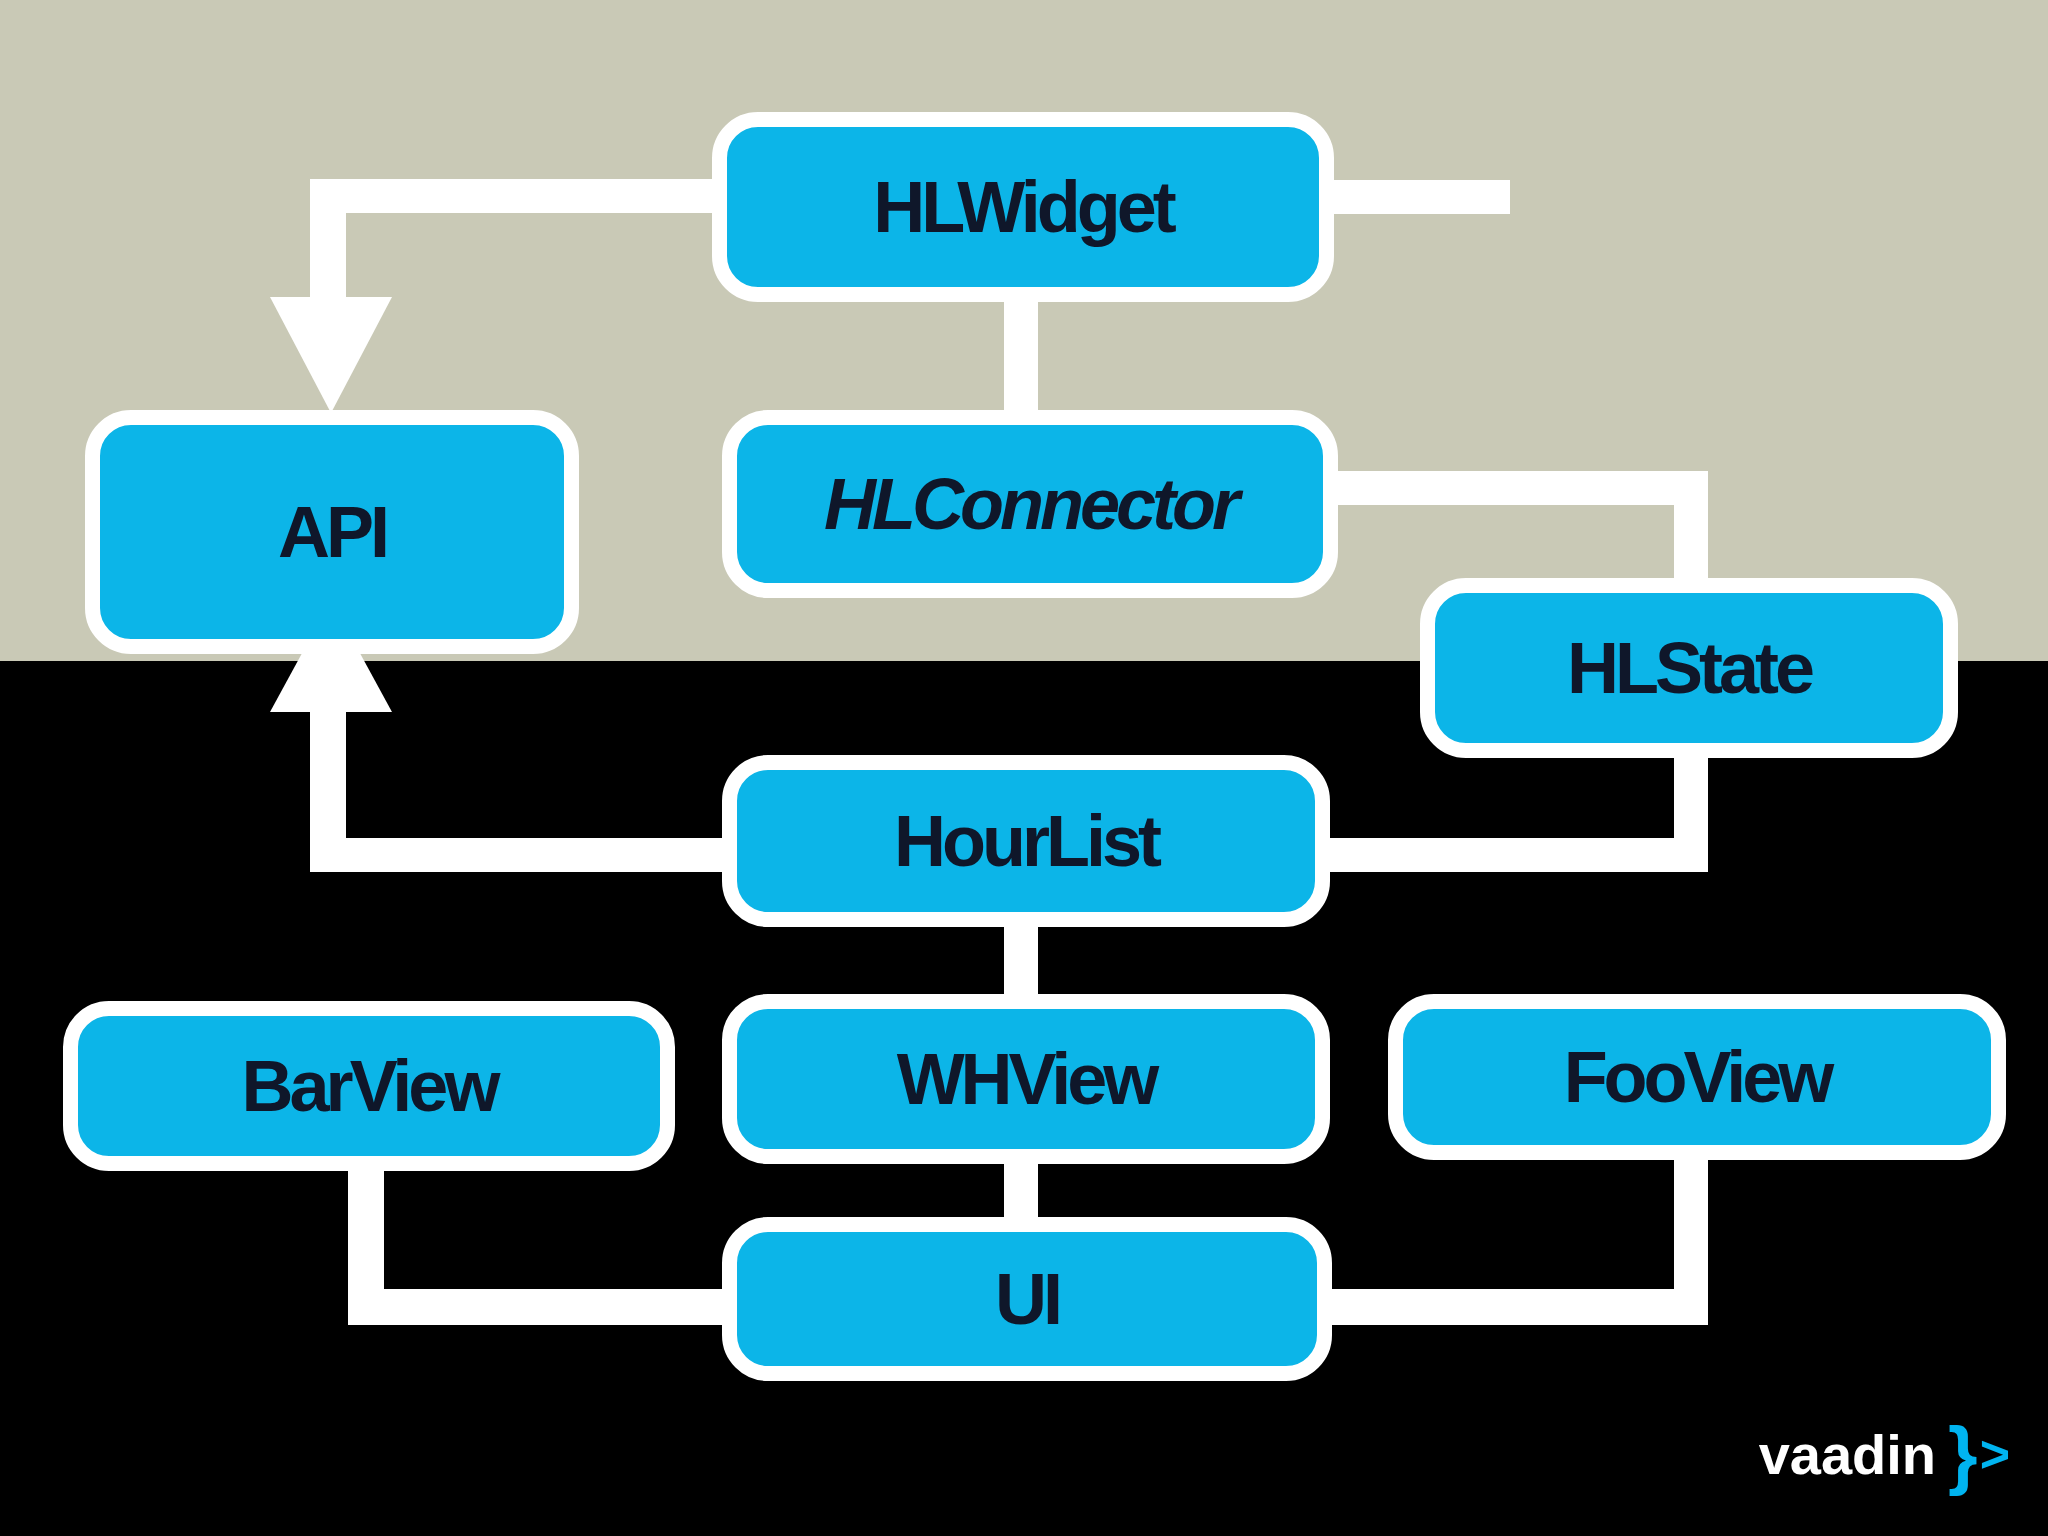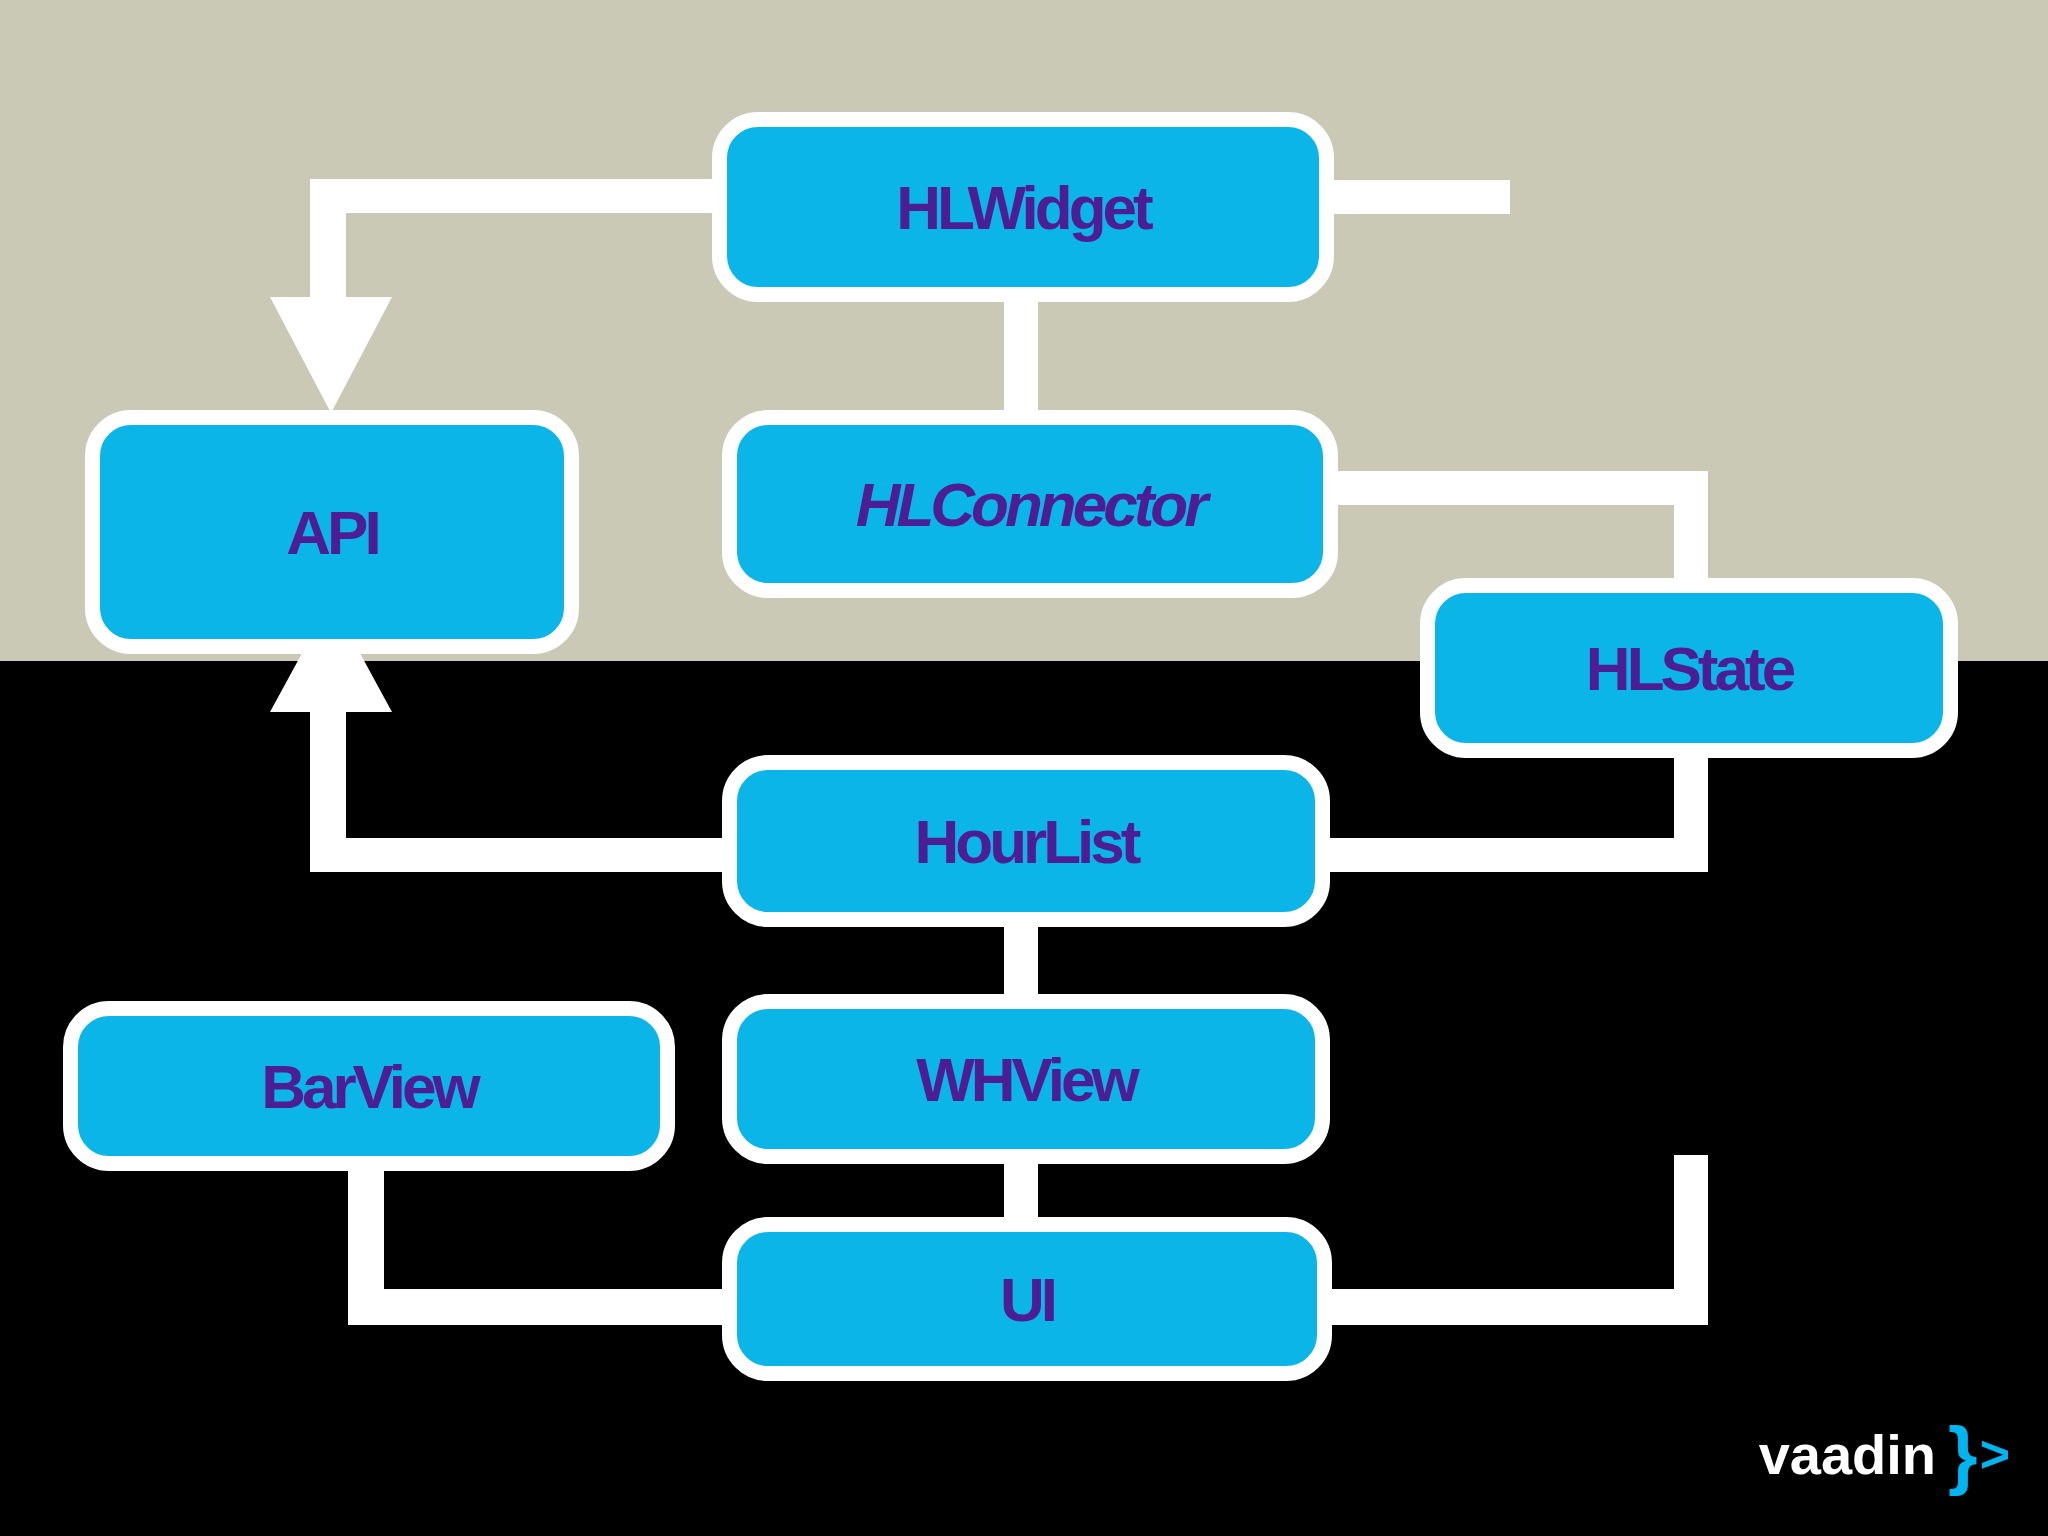--- a/index.html
+++ b/index.html
@@ -24,21 +24,21 @@
     border-left:61px solid transparent;border-right:61px solid transparent;
     border-bottom:112px solid #ffffff;
   }
   
   .node{
     position:absolute;z-index:2;box-sizing:border-box;
     background:#0cb5e8;border:15px solid #ffffff;border-radius:46px;
     display:flex;align-items:center;justify-content:center;
   }
   .node span{
-    color:#4c1d95;font-weight:bold;font-size:62px;letter-spacing:-4px;
+    color:#0f172a;font-weight:bold;font-size:72px;letter-spacing:-4px;
     white-space:nowrap;
   }
   #node-hlwidget   {left:712px; top:112px; width:622px;height:190px;}
   #node-offlineui  {left:1508px;top:112px; width:494px;height:190px;}
   #node-api        {left:85px;  top:410px; width:494px;height:244px;}
   #node-hlconnector{left:722px; top:410px; width:616px;height:188px;font-style:italic;}
   #node-hlstate    {left:1420px;top:578px; width:538px;height:180px;}
   #node-hourlist   {left:722px; top:755px; width:608px;height:172px;}
   #node-barview    {left:63px;  top:994px; width:612px;height:170px;margin-top:7px;}
   #node-whview     {left:722px; top:994px; width:608px;height:170px;}
@@ -122,20 +122,23 @@
   </div>
   <div class="node" id="node-hourlist">
     <span>HourList</span>
   </div>
   <div class="node" id="node-barview">
     <span>BarView</span>
   </div>
   <div class="node" id="node-whview">
     <span>WHView</span>
   </div>
+  <div class="node" id="node-fooview">
+    <span>FooView</span>
+  </div>
   <div class="node" id="node-ui">
     <span>UI</span>
   </div>
 
   <div class="logo">
     <span class="logo-word">vaadin</span>
     <span class="logo-brace">}</span>
     <span class="logo-chevron">&gt;</span>
   </div>
 

